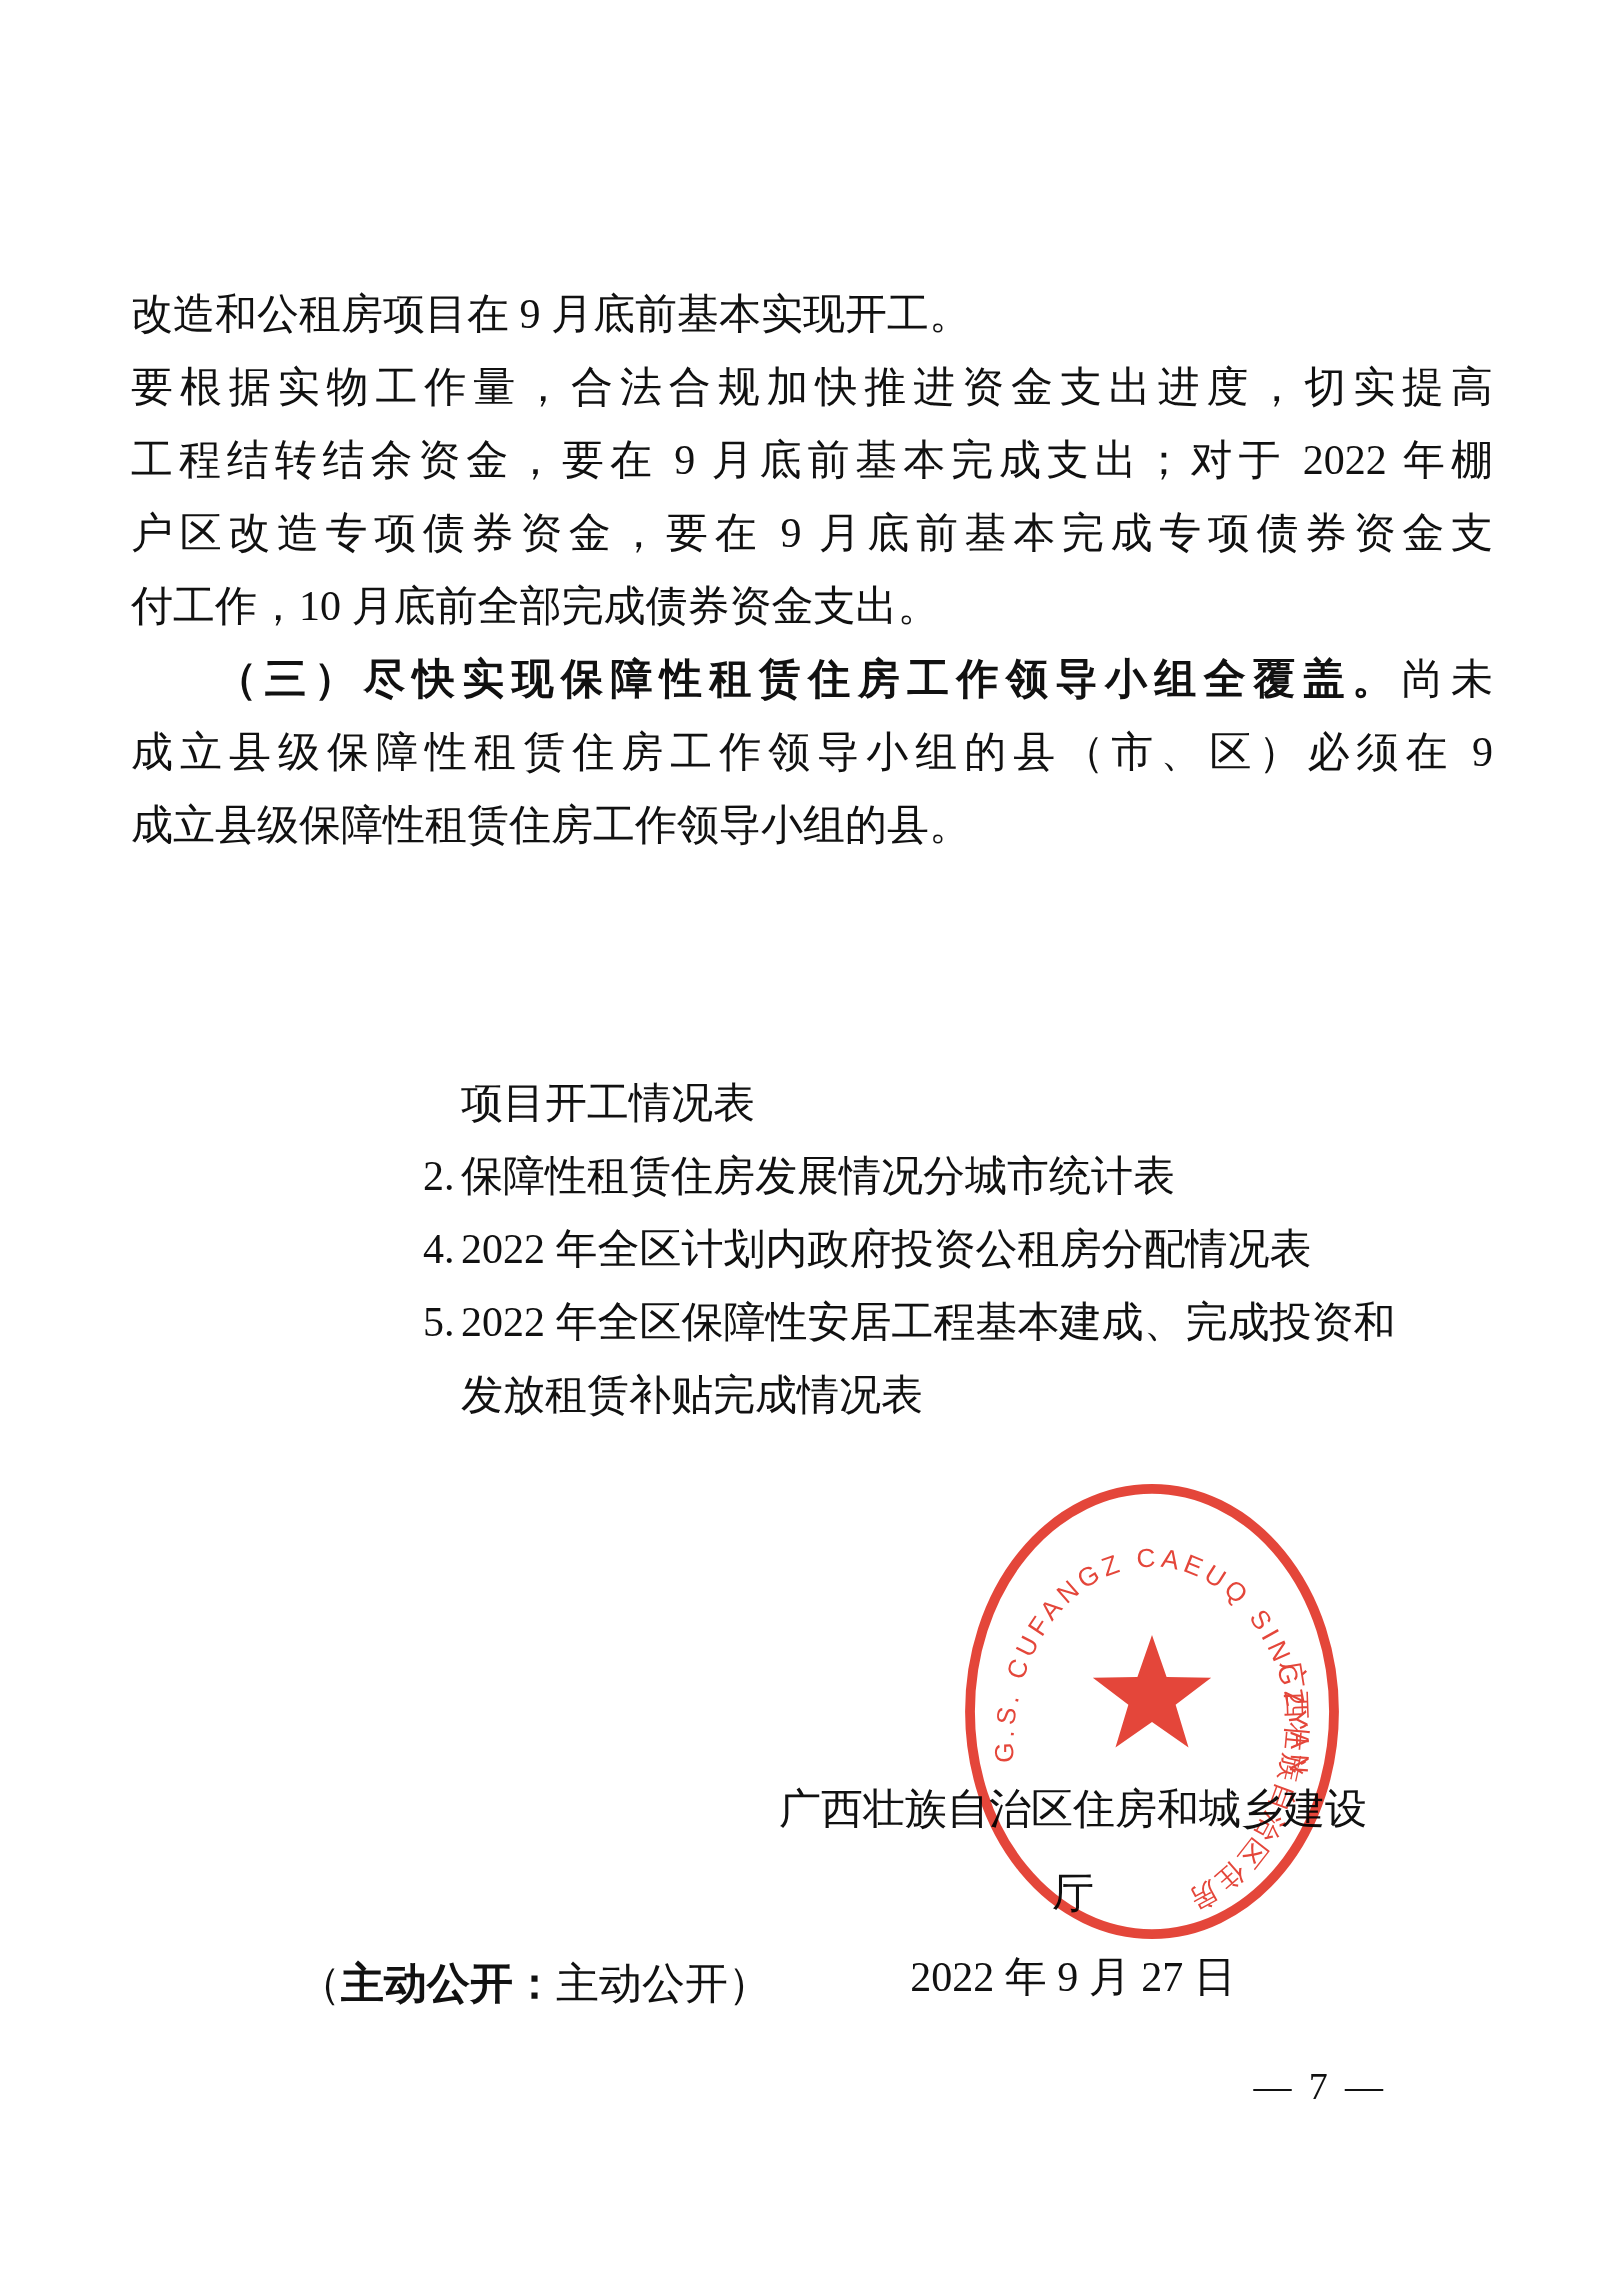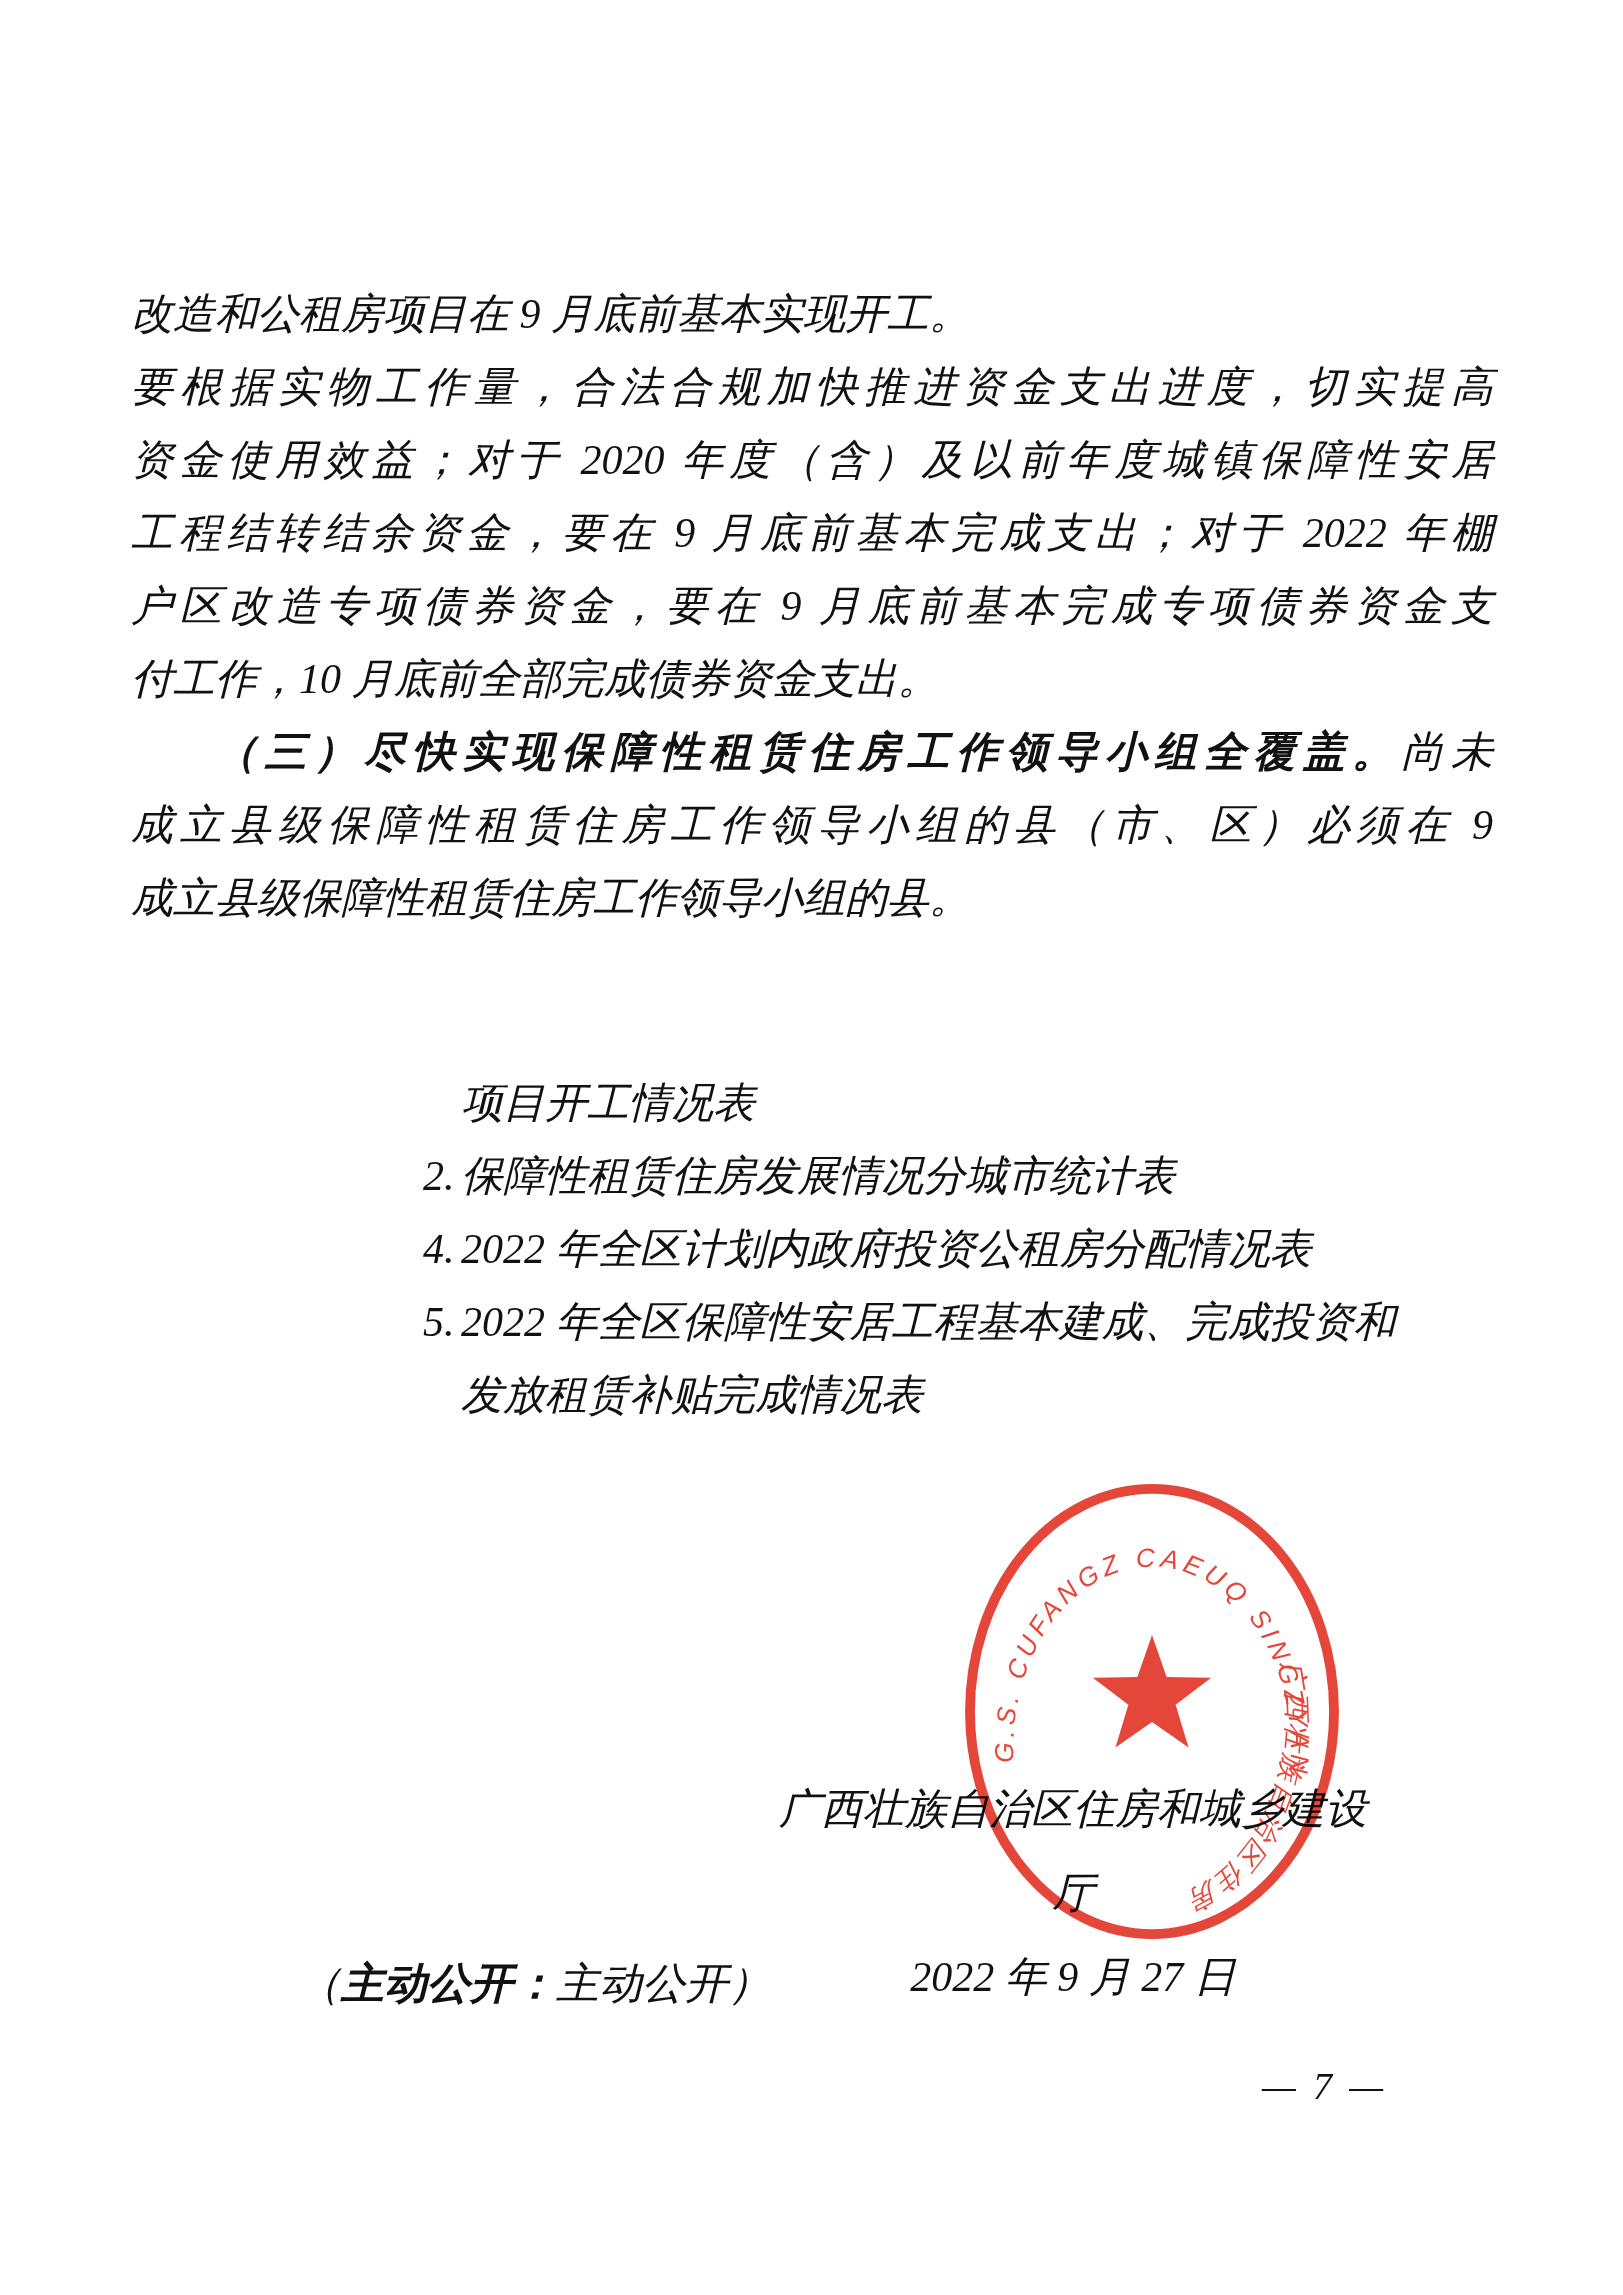--- a/index.html
+++ b/index.html
@@ -4,21 +4,20 @@
 <style>
   html, body { margin: 0; padding: 0; background: #ffffff; }
   .page {
     position: relative;
     width: 1623px;
     height: 2295px;
     background: #ffffff;
     overflow: hidden;
     font-family: "Liberation Serif", "DejaVu Serif", serif;
     color: #111111;
-    font-style: italic;
   }
 
   
   .bodytext {
     position: absolute;
     left: 131px;
     top: 278px;
     width: 1362px;
     font-size: 42px;
     line-height: 73px;
@@ -95,23 +94,20 @@
 <div class="page">
 
   <div class="bodytext">
     <div class="bline lline">
       <span>改造和公租房项目在 9 月底前基本实现开工。</span>
     </div>
     <div class="bline jline">
       <span>要根据实物工作量，合法合规加快推进资金支出进度，切实提高</span>
     </div>
     <div class="bline jline">
-      <span>资金使用效益；对于 2020 年度（含）及以前年度城镇保障性安居</span>
-    </div>
-    <div class="bline jline">
       <span>工程结转结余资金，要在 9 月底前基本完成支出；对于 2022 年棚</span>
     </div>
     <div class="bline jline">
       <span>户区改造专项债券资金，要在 9 月底前基本完成专项债券资金支</span>
     </div>
     <div class="bline lline">
       <span>付工作，10 月底前全部完成债券资金支出。</span>
     </div>
     <div class="bline jline indent">
       <span class="lead">（三）尽快实现保障性租赁住房工作领导小组全覆盖。</span><span>尚未</span>

